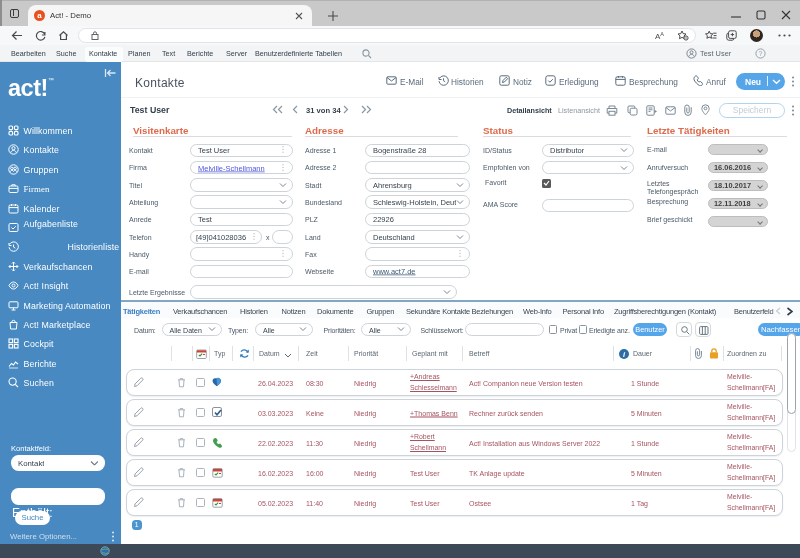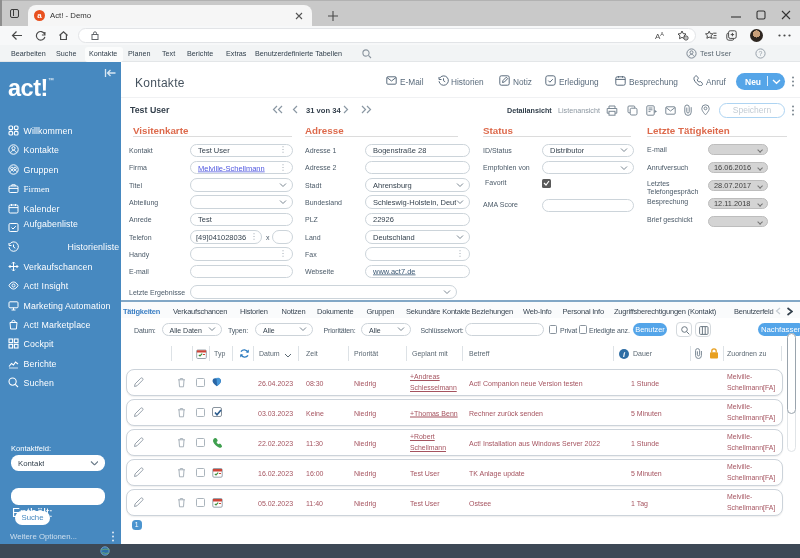--- a/index.html
+++ b/index.html
@@ -18,21 +18,21 @@
 .card{position:absolute;left:126px;width:657px;height:27px;background:#fff;border:1px solid #ccd3da;border-radius:8px;box-shadow:0 1px 1.5px rgba(0,0,0,0.07);}
 .rc{position:absolute;font-size:7px;color:#a5535f;white-space:nowrap;top:50%;transform:translateY(-50%);}
 .rc2{position:absolute;font-size:6.9px;color:#a5535f;white-space:nowrap;line-height:10.5px;transform:none;top:3px;}
 .navitem{position:absolute;left:23.5px;font-size:8.8px;color:#fff;white-space:nowrap;transform:translateY(-50%);letter-spacing:.1px;}
 svg{display:block;}
 .tab{position:absolute;top:307px;font-size:7.5px;color:#3a4754;white-space:nowrap;letter-spacing:-0.22px;}
 .flbl{position:absolute;top:326.5px;font-size:7px;color:#4b5a68;white-space:nowrap;letter-spacing:-0.15px;}
 .fpill{position:absolute;top:322.5px;height:13.5px;background:#fff;border:1px solid #ccd3d9;border-radius:7px;font-size:7px;color:#36434f;}
 .cbx{position:absolute;top:325px;width:8.5px;height:8.5px;border:1px solid #8a949e;border-radius:1.5px;background:#fff;}
 .gsel{background:#d4d4d4 !important;border-color:#bdbdbd !important;}
-.gsel .v{font-size:7.4px;font-weight:400;color:#3f3f3f;left:5px;}
+.gsel .v{font-size:7.4px;font-weight:700;color:#3f3f3f;left:5px;}
 .gsel:after{content:"";position:absolute;right:5px;top:3px;width:3.2px;height:3.2px;border-right:1px solid #757575;border-bottom:1px solid #757575;transform:rotate(45deg);}
 </style></head>
 <body>
 <div id="page">
 
 <div class="ab" style="left:0;top:0;width:800px;height:26px;background:#c9c9c9;border-top:1px solid #b2b2b2;"></div>
 <div class="ab" style="left:0;top:0;width:2px;height:26px;background:#8e8e8e;"></div>
 <div class="ab" style="left:10px;top:8.5px;width:9px;height:9px;border:1.3px solid #3c3c3c;border-radius:2px;"></div>
 <div class="ab" style="left:13px;top:10px;width:1.2px;height:6px;background:#3c3c3c;"></div>
 <div class="ab" style="left:28px;top:5px;width:284px;height:21px;background:#f6f6f6;border-radius:8px 8px 0 0;"></div>
@@ -95,21 +95,21 @@
 
 <div class="ab" style="left:0;top:45px;width:800px;height:17px;background:#f2f4f5;border-bottom:1px solid #e3e6e8;"></div>
 <div class="ab" style="left:85px;top:46.5px;width:38px;height:15px;background:#fbfcfc;border-radius:3px;"></div>
 <div class="ab" id="appmenu" style="left:0;top:48.5px;width:800px;height:12px;font-size:7.2px;color:#2f3d4a;">
   <span class="ab" style="left:11px;">Bearbeiten</span>
   <span class="ab" style="left:56px;">Suche</span>
   <span class="ab" style="left:89px;">Kontakte</span>
   <span class="ab" style="left:128px;">Planen</span>
   <span class="ab" style="left:162px;">Text</span>
   <span class="ab" style="left:187px;">Berichte</span>
-  <span class="ab" style="left:226px;">Extras</span>
+  <span class="ab" style="left:226px;">Server</span>
   <span class="ab" style="left:255px;">Benutzerdefinierte Tabellen</span>
 </div>
 <svg class="ab" style="left:362px;top:49px;" width="10" height="10">
       <circle cx="4" cy="4" r="3.1" fill="none" stroke="#8a949e" stroke-width="1.1"></circle>
       <path d="M6.4 6.4L9 9" stroke="#8a949e" stroke-width="1.1"></path>
     </svg>
 <svg class="ab" style="left:686px;top:48px;" width="11" height="11">
       <circle cx="5.5" cy="5.5" r="4.6" fill="none" stroke="#7d8893" stroke-width="1"></circle>
       <circle cx="5.5" cy="4.3" r="1.5" fill="none" stroke="#7d8893" stroke-width="1"></circle>
       <path d="M2.8 8.6c.5-1.5 1.5-2.2 2.7-2.2s2.2.7 2.7 2.2" fill="none" stroke="#7d8893" stroke-width="1"></path>
@@ -480,21 +480,21 @@
 <div class="inp" style="left:542px;top:198.5px;width:92px;height:13.5px;"></div>
 
 <div class="lbl" style="left:647px;top:145.5px;">E-mail</div>
 <div class="inp gsel" style="left:708px;top:143.5px;width:60px;height:11px;"></div>
 <div class="lbl" style="left:647px;top:163.5px;">Anrufversuch</div>
 <div class="inp gsel" style="left:708px;top:161.5px;width:60px;height:11px;">
         <span class="v">16.06.2016</span>
       </div>
 <div class="lbl" style="left:647px;top:180px;line-height:8px;">Letztes<br>Telefongespräch</div>
 <div class="inp gsel" style="left:708px;top:179.5px;width:60px;height:11px;">
-        <span class="v">28.07.2017</span>
+        <span class="v">18.10.2017</span>
       </div>
 <div class="lbl" style="left:647px;top:198px;">Besprechung</div>
 <div class="inp gsel" style="left:708px;top:197.5px;width:60px;height:11px;">
         <span class="v">12.11.2018</span>
       </div>
 <div class="lbl" style="left:647px;top:216px;">Brief geschickt</div>
 <div class="inp gsel" style="left:708px;top:215.5px;width:60px;height:11px;"></div>
 </div>
 
 <div class="ab" style="left:121px;top:300px;width:679px;height:2.4px;background:#82a7c6;"></div>

